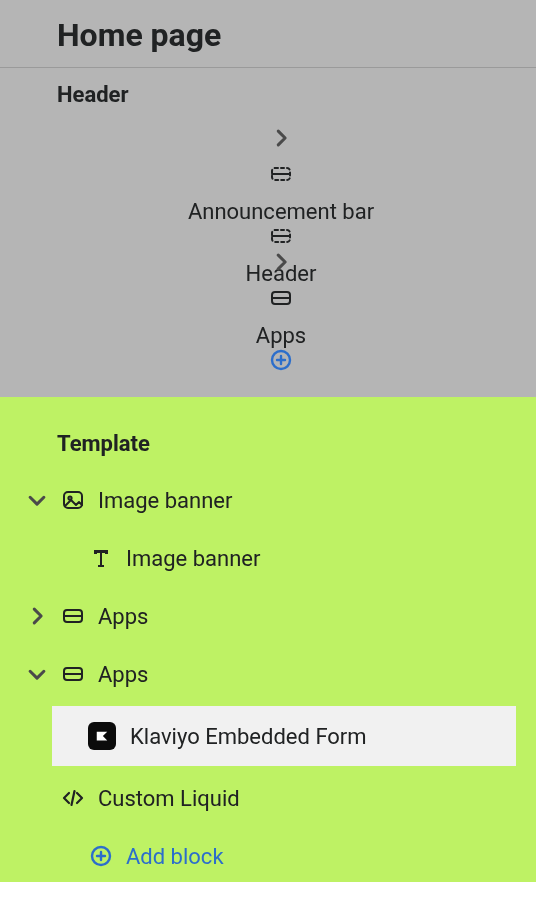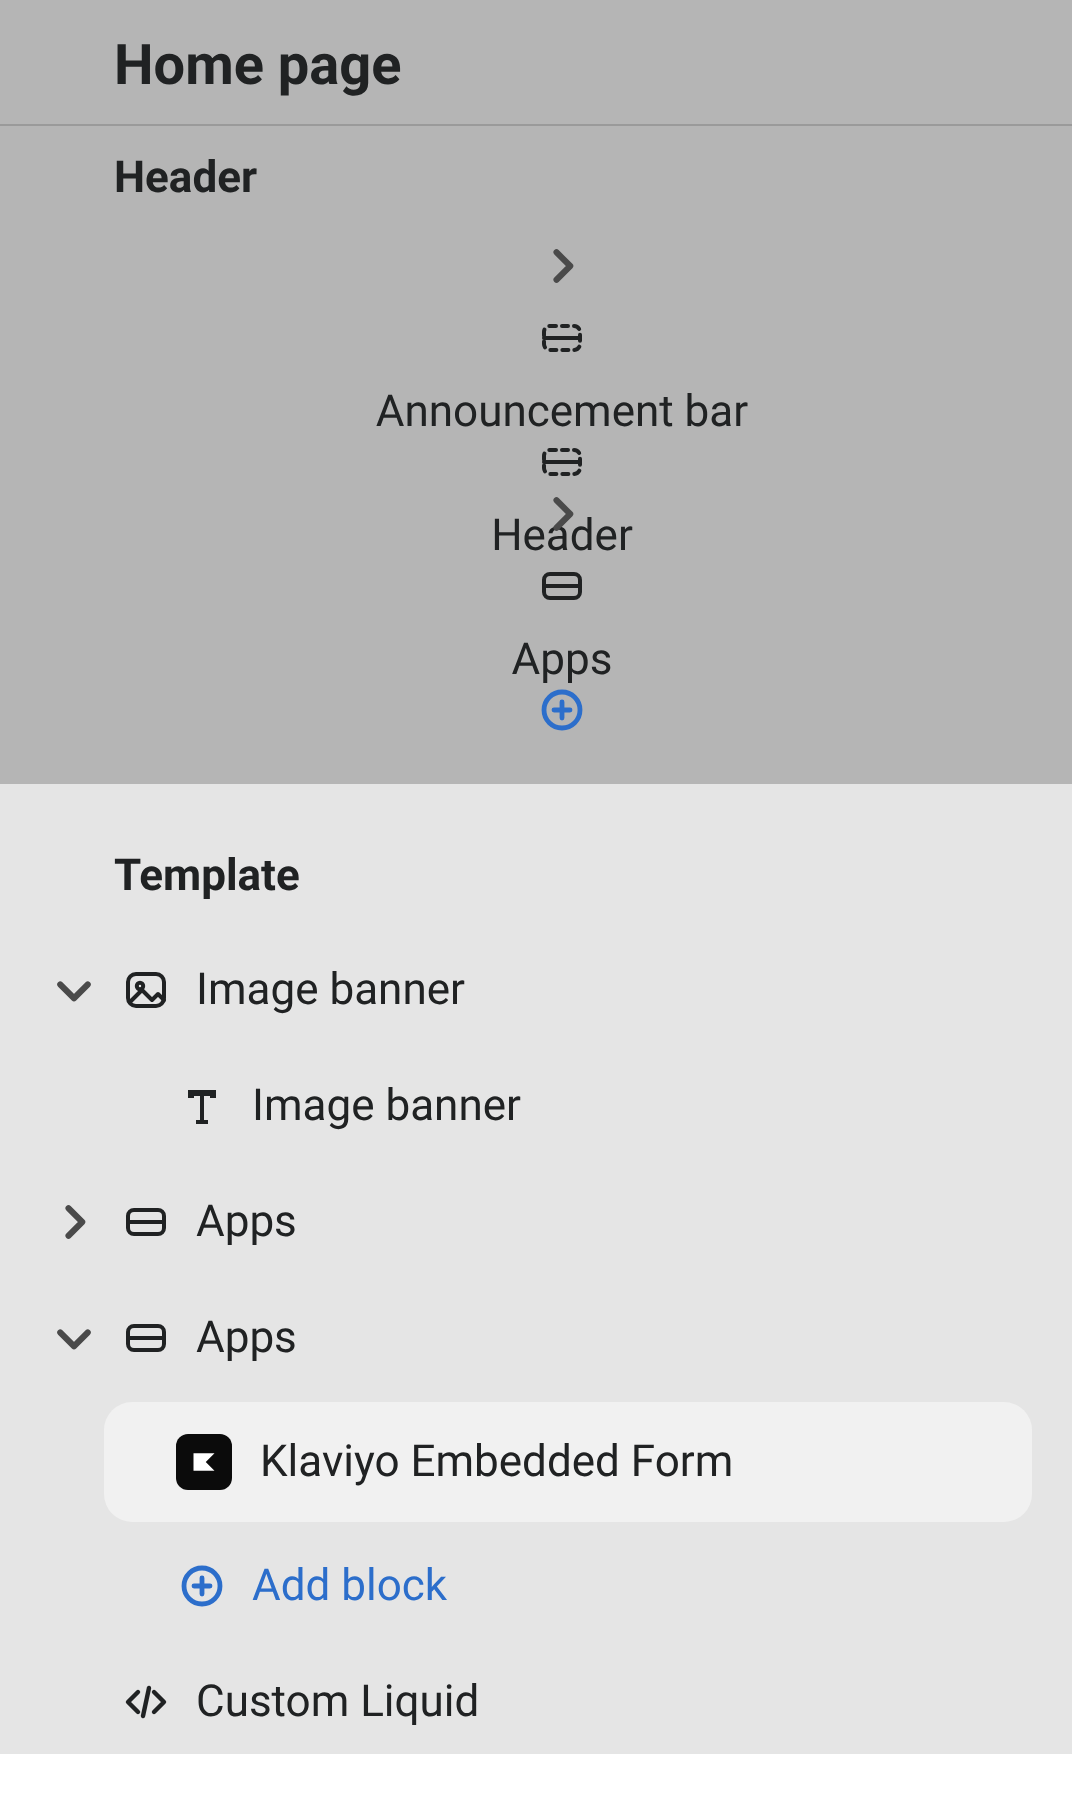--- a/index.html
+++ b/index.html
@@ -9,21 +9,21 @@
   height: 898px;
   background: #fff;
   color: #202223;
   overflow: hidden;
 }
 .top-area {
   background: #b5b5b5;
   padding-bottom: 32px;
 }
 .page-title {
-  font-size: 28px;
+  font-size: 32px;
   font-weight: 700;
   padding: 16px 0 13px 57px;
   border-bottom: 1px solid #9a9a9a;
 }
 .section-label {
   font-size: 22px;
   font-weight: 700;
   padding: 14px 0 10px 57px;
 }
 .row {
@@ -60,31 +60,31 @@
   color: #202223;
 }
 .link-blue {
   color: #2c6ecb;
 }
 .row.spacer-top {
   margin-top: 10px;
   flex-direction: column;
 }
 .template-area {
-  background: #e5e5e5;
+  background: #bef264;
   padding-top: 12px;
 }
 .template-label {
   font-size: 22px;
   font-weight: 700;
   padding: 22px 0 12px 57px;
 }
 .pill {
   background: #f1f1f1;
-  border-radius: 14px;
+  border-radius: 0;
   margin: 6px 20px 6px 52px;
   height: 60px;
   display: flex;
   align-items: center;
   padding-left: 36px;
   gap: 14px;
 }
 .pill .app-icon {
   width: 28px;
   height: 28px;
@@ -227,39 +227,39 @@
 
   <div class="pill">
     <span class="app-icon">
       <svg viewBox="0 0 16 16" fill="#fff">
           <path d="M2 3 L14 3 L9 8 L14 13 L2 13 Z"></path>
         </svg>
     </span>
     <span class="label">Klaviyo Embedded Form</span>
   </div>
 
+  <div class="row">
+    <span class="caret placeholder">
+      <svg viewBox="0 0 16 16">
+          <polyline points="6 3 11 8 6 13"></polyline>
+        </svg>
+    </span>
+    <span class="ico">
+      <svg viewBox="0 0 24 24" fill="none" stroke="#202223" stroke-width="2.2" stroke-linecap="round" stroke-linejoin="round">
+          <polyline points="8 7 3 12 8 17"></polyline>
+          <polyline points="16 7 21 12 16 17"></polyline>
+          <line x1="13.5" y1="5" x2="10.5" y2="19"></line>
+        </svg>
+    </span>
+    <span class="label">Custom Liquid</span>
+  </div>
+
   <div class="row grandchild">
     <span class="ico">
       <svg viewBox="0 0 24 24" fill="none" stroke="#2c6ecb" stroke-width="2.4" stroke-linecap="round">
           <circle cx="12" cy="12" r="9"></circle>
           <line x1="12" y1="8" x2="12" y2="16"></line>
           <line x1="8" y1="12" x2="16" y2="12"></line>
         </svg>
     </span>
     <span class="label link-blue">Add block</span>
   </div>
-
-  <div class="row">
-    <span class="caret placeholder">
-      <svg viewBox="0 0 16 16">
-          <polyline points="6 3 11 8 6 13"></polyline>
-        </svg>
-    </span>
-    <span class="ico">
-      <svg viewBox="0 0 24 24" fill="none" stroke="#202223" stroke-width="2.2" stroke-linecap="round" stroke-linejoin="round">
-          <polyline points="8 7 3 12 8 17"></polyline>
-          <polyline points="16 7 21 12 16 17"></polyline>
-          <line x1="13.5" y1="5" x2="10.5" y2="19"></line>
-        </svg>
-    </span>
-    <span class="label">Custom Liquid</span>
-  </div>
 </div>
 
 </body></html>

